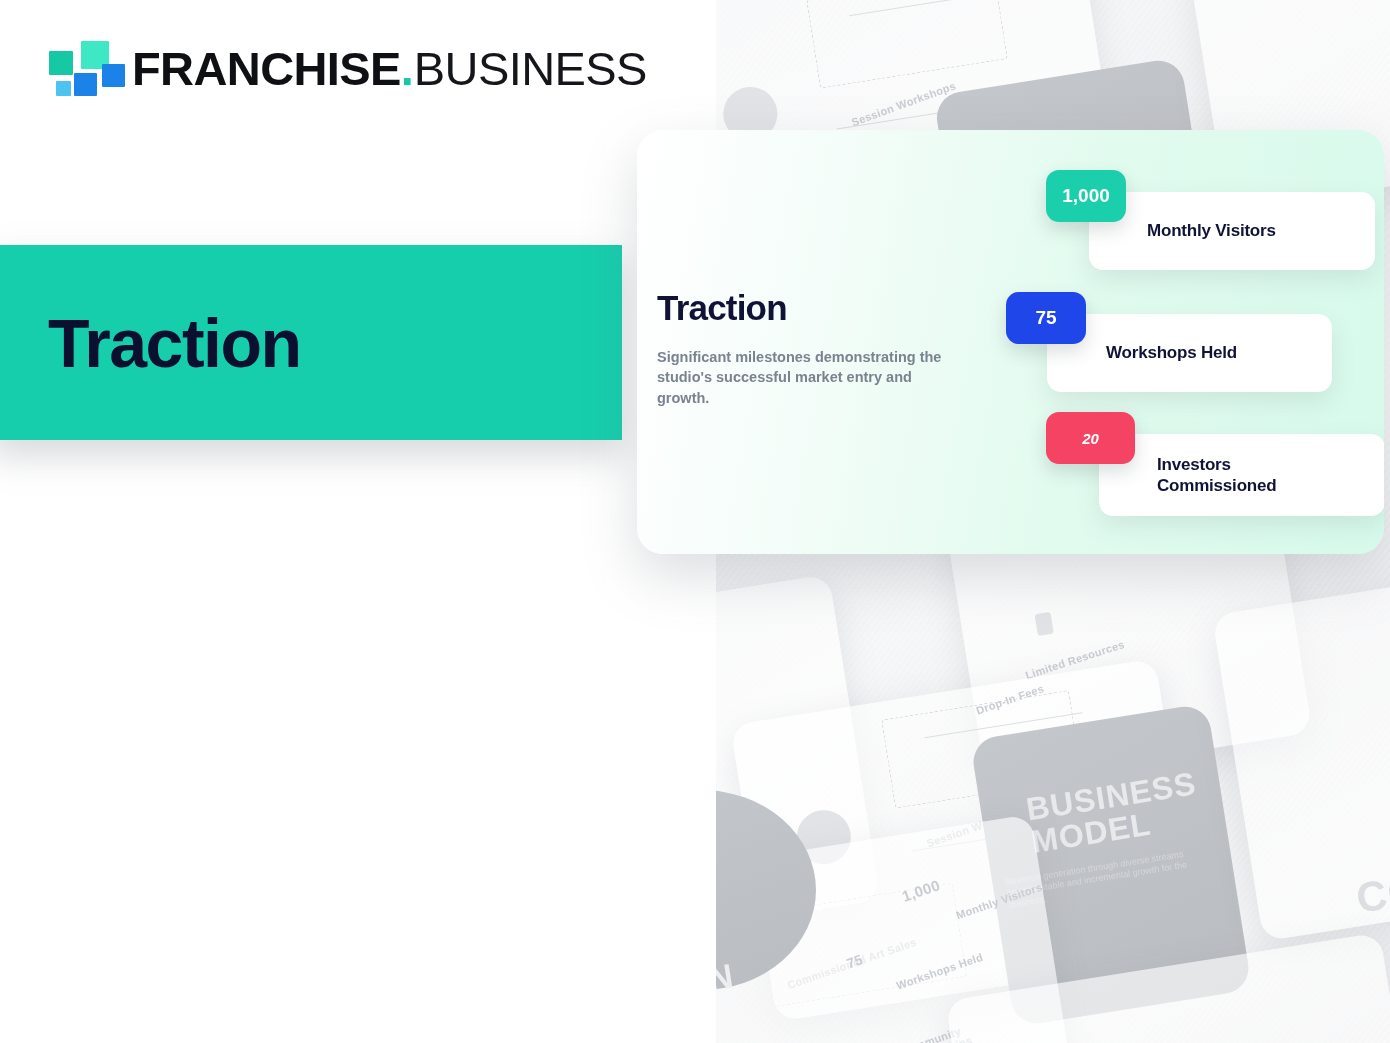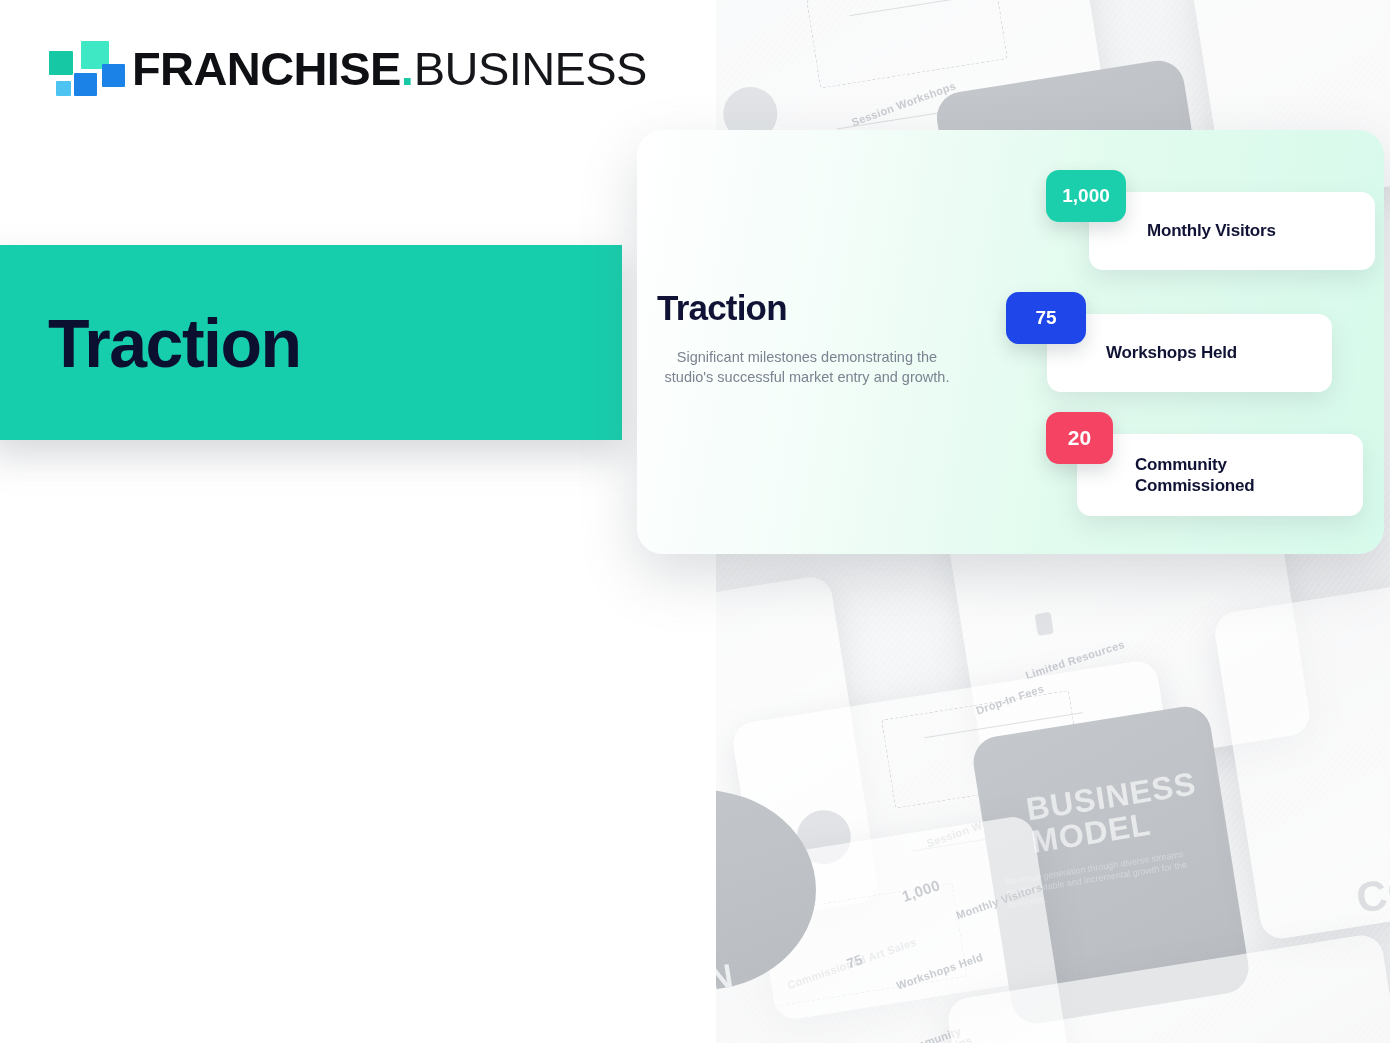--- a/index.html
+++ b/index.html
@@ -145,23 +145,22 @@
   .fc-left {
     position:absolute; left:20px; top:160px; width:330px;
   }
   .fc-title {
     font-size:35px; font-weight:800;
     color:#101335; letter-spacing:-.8px; line-height:1;
     margin-bottom:22px;
   }
   .fc-sub {
     font-size:14.5px; line-height:1.4;
-    color:#7b8290; font-weight:400;
+    color:#7b8290; font-weight:700;
     width:300px;
-    text-align:center;
   }
 
   
   .metric {
     position:absolute;
     display:flex; align-items:flex-start;
   }
   .metric .chip {
     position:relative; z-index:3;
     display:flex; align-items:center; justify-content:center;
@@ -186,21 +185,21 @@
   .m1 .chip { width:80px; height:52px; background:#1ccfac; font-size:19px; }
   .m1 .plate { margin-left:-37px; margin-top:22px; width:286px; height:78px; padding-left:58px; }
 
   
   .m2 { left:369px; top:162px; }
   .m2 .chip { width:80px; height:52px; background:#1f46e8; font-size:19px; }
   .m2 .plate { margin-left:-39px; margin-top:22px; width:285px; height:78px; padding-left:59px; }
 
   
   .m3 { left:409px; top:282px; }
-  .m3 .chip { width:67px; height:52px; background:#f44363; font-size:21px; }
+  .m3 .chip { width:89px; height:52px; background:#f44363; font-size:15px;font-style:italic; }
   .m3 .plate { margin-left:-36px; margin-top:22px; width:286px; height:82px; padding-left:58px; }
 
   .mline { display:block; }
 </style>
 </head>
 <body>
 
 <div id="stage">
 
   <div class="bg-panel">
@@ -306,21 +305,21 @@
       <div class="chip">75</div>
       <div class="plate">
         <span>Workshops Held</span>
       </div>
     </div>
 
     <div class="metric m3">
       <div class="chip">20</div>
       <div class="plate">
         <span>
-          <span class="mline">Community</span>
+          <span class="mline">Investors</span>
           <span class="mline">Commissioned</span>
         </span>
       </div>
     </div>
 
   </div>
 
 </div>
 
 </body></html>

